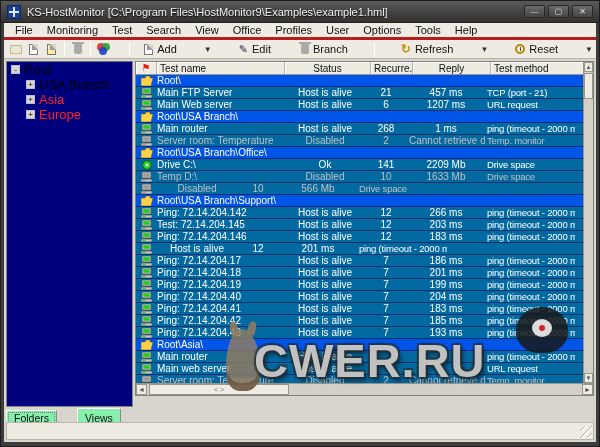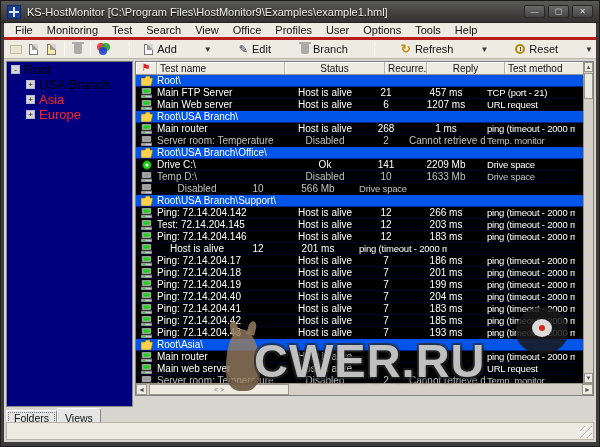--- a/index.html
+++ b/index.html
@@ -48,34 +48,34 @@
 
   
   .tree-wrap { position:absolute; left:2px; top:38px; width:127px; height:346px;
     border:1px solid #888; border-top-color:#6f6f6f; background:#00007e; overflow:hidden; }
   .tree-row { display:flex; align-items:center; height:15px; white-space:nowrap; }
   .expander { width:9px; height:9px; border:1px solid #b9b9d8; background:#d8d5ce; color:#000;
     font-size:8px; line-height:7px; text-align:center; margin-right:4px; flex:none; }
   .tree-label { font-size:13px; }
 
   .side-tabs { position:absolute; left:2px; top:385px; display:flex; align-items:flex-end; }
-  .side-tab { background:#e5e5e5; border:1px solid #8a8a8a; border-top-color:#fff; border-left-color:#fff;
+  .side-tab { background:#86efac; border:1px solid #8a8a8a; border-top-color:#fff; border-left-color:#fff;
     padding:1px 7px 2px; font-size:10.5px; color:#111; }
   .side-tab.active { outline:1px dotted #777; outline-offset:-3px; }
-  .side-tab.raised { padding-top:3px; border-radius:2px 2px 0 0; }
+  .side-tab.raised { padding-top:3px; border-radius:2px 2px 0 0;margin-left:20px; }
 
   
   .table-wrap { position:absolute; left:131px; top:38px; right:2px; bottom:46px; background:#00007e; border:1px solid #808080; }
   .thead { display:flex; height:13px; background:#eeebe2; border-bottom:1px solid #9a968c; }
   .th { border-right:1px solid #b5b1a6; box-shadow:inset 1px 1px 0 #fff; color:#111; font-size:10px;
         padding:0 3px; display:flex; align-items:center; overflow:hidden; white-space:nowrap; }
   .th.c { justify-content:center; }
   .flag { color:#d22; font-size:10px; line-height:10px; }
   .tbody { position:absolute; left:0; top:13px; right:10px; bottom:12px; overflow:hidden; }
-  .row { display:flex; height:12px; align-items:center; background:#000000; color:#fff; font-size:10px;
+  .row { display:flex; height:12px; align-items:center; background:#0369a1; color:#fff; font-size:10px;
          border-bottom:1px solid rgba(0,0,60,.55); white-space:nowrap; }
   .row.group { background:var(--group-bg,#0055e8); }
   .row.disabled .cell, .row.disabled .name { color:var(--disabled-col,#c0c0c0); }
   .cicon { width:21px; flex:none; display:flex; justify-content:center; align-items:center; }
   .name { width:128px; flex:none; overflow:hidden; }
   .cell { overflow:hidden; padding:0 2px; }
   .c-status { width:80px; flex:none; text-align:center; }
   .c-rec { width:42px; flex:none; text-align:center; }
   .c-reply { width:78px; flex:none; text-align:center; }
   .c-method { width:90px; flex:none; font-size:9.5px; letter-spacing:-.2px; }
@@ -220,21 +220,21 @@
       <span class="side-tab active">Folders</span>
       <span class="side-tab raised">Views</span>
     </div>
 
     <div class="table-wrap">
       <div class="thead">
         <div class="th c" style="width:21px">
             <span class="flag">⚑</span>
           </div>
         <div class="th" style="width:128px">Test name</div>
-        <div class="th c" style="width:100px">Status</div>
+        <div class="th c" style="width:86px">Status</div>
         <div class="th" style="width:42px">Recurre...</div>
         <div class="th c" style="width:78px">Reply</div>
         <div class="th" style="flex:1">Test method</div>
       </div>
       <div class="tbody">
           <div class="row group">
             <span class="cicon">
               <svg width="12" height="10" viewBox="0 0 12 10">
                 <path d="M0 2 L4 2 L5 0 L9 0 L9 2 L12 2 L10 10 L0 10 Z" fill="#ffd24a" stroke="#7a6000" stroke-width=".6"></path>
               </svg>

